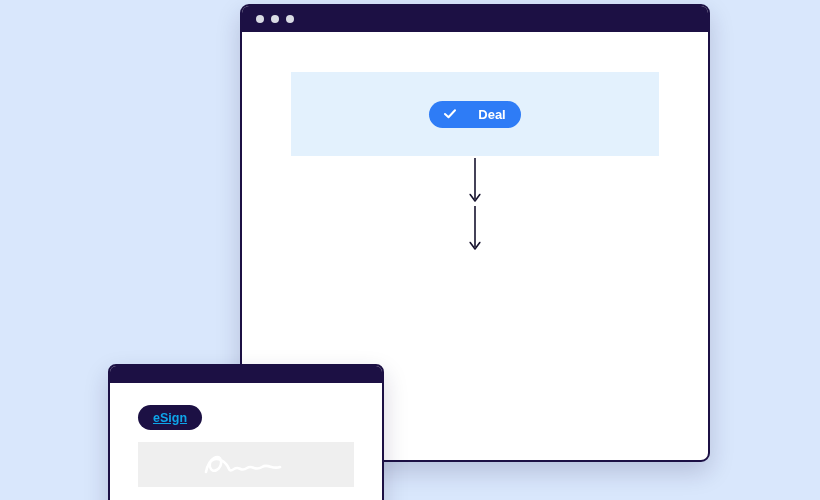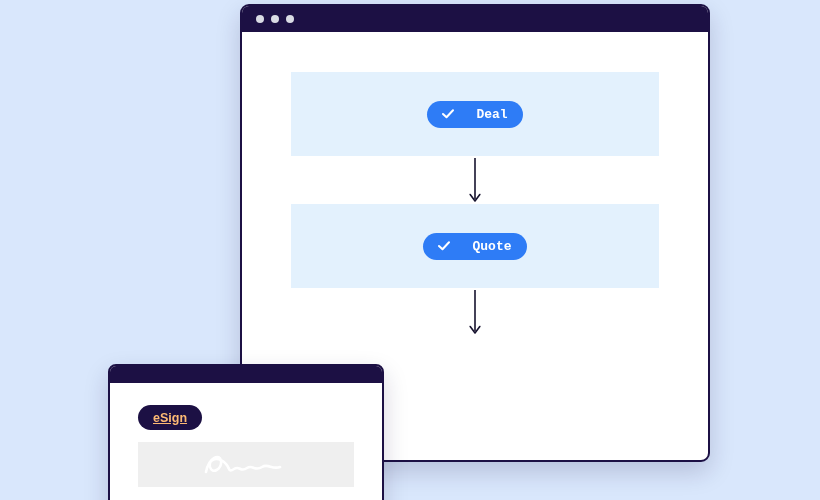--- a/index.html
+++ b/index.html
@@ -53,21 +53,21 @@
   .pill {
     display: inline-flex;
     align-items: center;
     gap: 22px;
     height: 27px;
     padding: 0 15px;
     border: none;
     border-radius: 14px;
     background: #2e7cf6;
     color: #ffffff;
-    font-family: Liberation Mono, monospace;
+    font-family: Liberation Sans, sans-serif;
     font-size: 13px;
     font-weight: bold;
     cursor: pointer;
   }
   .pill svg { display: block; }
   .arrow-wrap {
     height: 48px;
     display: flex;
     align-items: center;
     justify-content: center;
@@ -91,21 +91,21 @@
   .esign-body {
     padding: 22px 28px 0 28px;
   }
   .esign-badge {
     display: inline-flex;
     align-items: center;
     height: 25px;
     padding: 0 15px;
     border-radius: 13px;
     background: #1c1044;
-    color: #fdba74;
+    color: #0ea5e9;
     font-size: 12.5px;
     font-weight: bold;
     text-decoration: underline;
   }
   .signature-box {
     margin-top: 12px;
     width: 216px;
     height: 45px;
     background: #efefef;
     display: flex;
@@ -133,28 +133,20 @@
       </button>
     </div>
 
     <div class="arrow-wrap">
       <svg width="14" height="46" viewBox="0 0 14 46">
         <line x1="7" y1="1" x2="7" y2="42" stroke="#16122e" stroke-width="1.6"></line>
         <path d="M2.2 37.5 L7 44 L11.8 37.5" fill="none" stroke="#16122e" stroke-width="1.6" stroke-linecap="round" stroke-linejoin="round"></path>
       </svg>
     </div>
 
-    <div class="flow-row">
-      <button class="pill">
-        <svg width="12" height="10" viewBox="0 0 12 10">
-          <path d="M1 5 L4.5 8.3 L11 1.3" fill="none" stroke="#ffffff" stroke-width="2" stroke-linecap="round" stroke-linejoin="round"></path>
-        </svg>
-        <span>Quote</span>
-      </button>
-    </div>
 
     <div class="arrow-wrap">
       <svg width="14" height="46" viewBox="0 0 14 46">
         <line x1="7" y1="1" x2="7" y2="42" stroke="#16122e" stroke-width="1.6"></line>
         <path d="M2.2 37.5 L7 44 L11.8 37.5" fill="none" stroke="#16122e" stroke-width="1.6" stroke-linecap="round" stroke-linejoin="round"></path>
       </svg>
     </div>
 
 
   </div>

